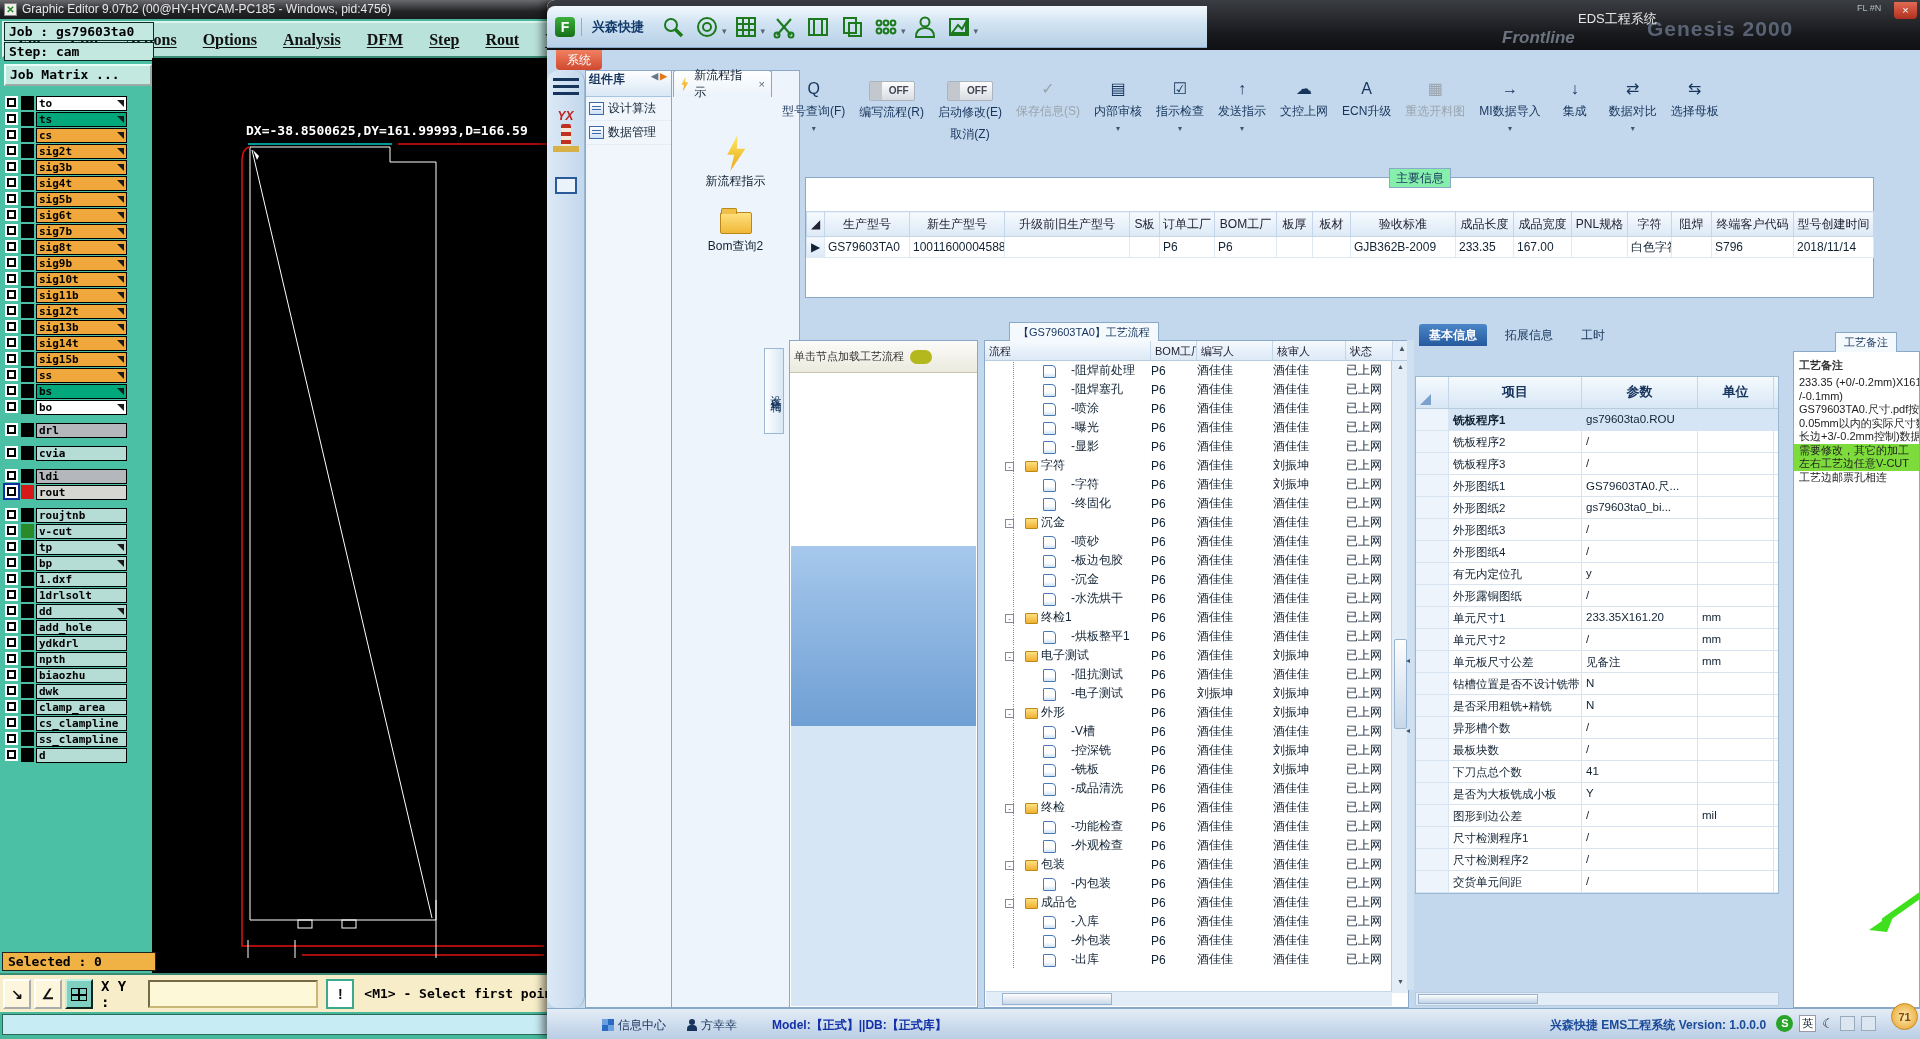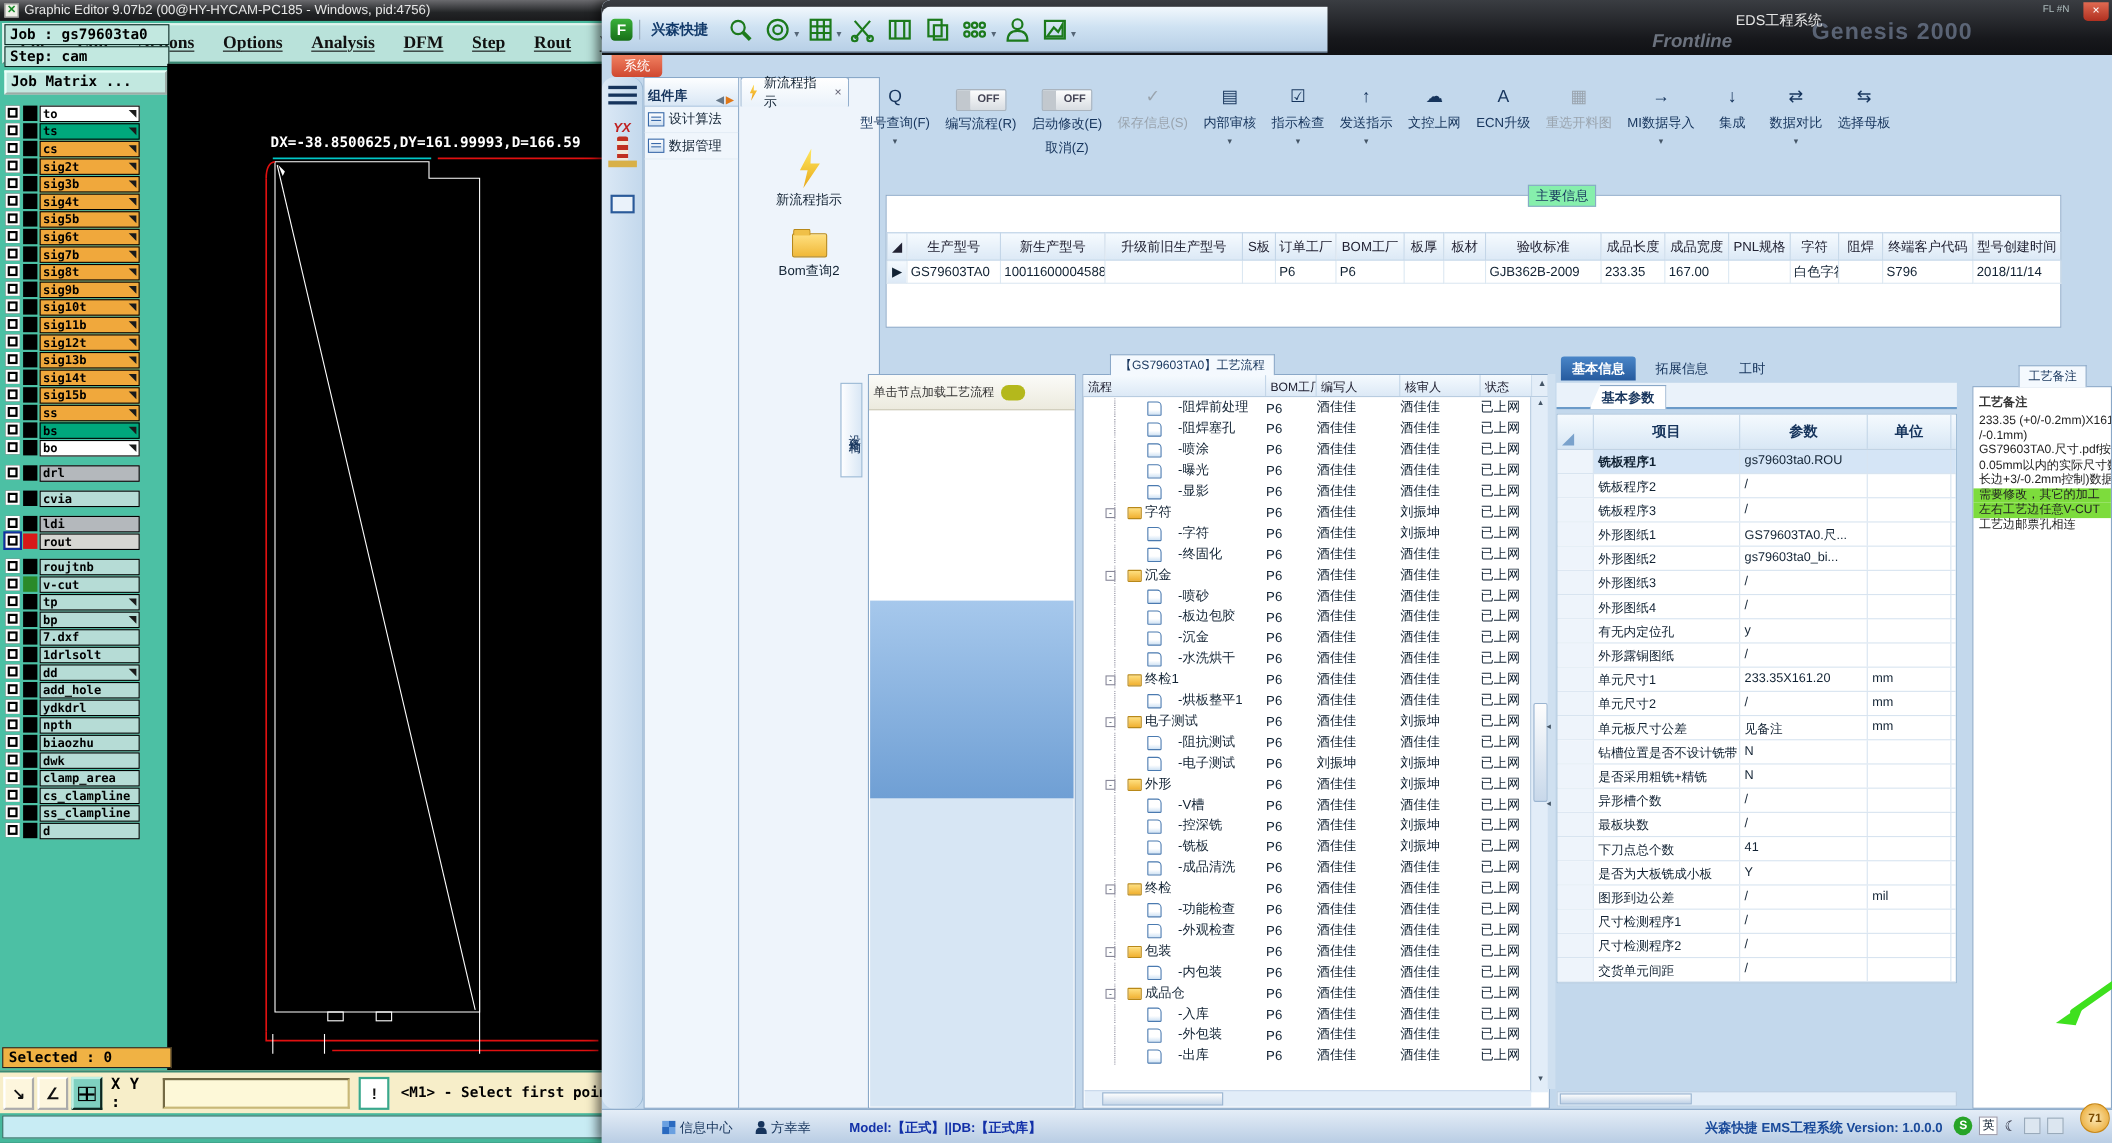--- a/index.html
+++ b/index.html
@@ -65,21 +65,21 @@
   .left-rail { position:absolute; left:0; top:70px; width:38px; height:938px; background:linear-gradient(90deg,#dce9f6,#c3d8ec); border-right:1px solid #9ab8d4;border-radius:12px; }
   .rail-burger { margin:8px auto; width:26px; height:17px; border-top:3px solid #16345c; border-bottom:3px solid #16345c; position:relative; }
   .rail-burger::after { content:""; position:absolute; left:0; top:4px; width:100%; height:3px; background:#16345c; }
   .rail-yx { margin:14px auto 0; width:32px; height:52px; text-align:center; }
   .rail-yx .yx { color:#c02020; font-weight:bold; font-size:12px; font-style:italic; }
   .lighthouse { margin:1px auto 0; width:10px; height:22px; background:repeating-linear-gradient(#c03020 0 4px,#f0e8d8 4px 8px); border-radius:2px 2px 0 0; position:relative; }
   .lighthouse::after { content:""; position:absolute; left:-8px; bottom:-6px; width:26px; height:6px; background:#d8b048; }
   .rail-monitor { margin:16px auto 0; width:22px; height:17px; border:2px solid #2a5a9a; background:#eaf2fa; }
 
   .comp-panel { position:absolute; left:38px; top:70px; width:87px; height:938px; background:#f0f6fc; border:1px solid #89a8c8; }
-  .comp-head { height:26px; background:linear-gradient(#fdfeff,#d9e7f5); border-bottom:1px solid #a9c4de; display:flex; align-items:flex-end; font-size:12px; font-weight:bold; color:#16345c; padding:0 3px; }
+  .comp-head { height:26px; background:linear-gradient(#fdfeff,#d9e7f5); border-bottom:1px solid #a9c4de; display:flex; align-items:flex-start; font-size:12px; font-weight:bold; color:#16345c; padding:0 3px; }
   .comp-head .t { flex:1; }
   .comp-head .nav { font-size:9px; color:#678; margin:0 1px; }
   .comp-head .nav.orange { color:#e07818; }
   .comp-item { height:24px; display:flex; align-items:center; font-size:12px; color:#123; padding-left:3px; border-bottom:1px solid #e4edf6; }
   .form-ico { width:15px; height:13px; border:1px solid #3a6aaa; background:linear-gradient(#fff,#cfe0f2); margin-right:4px; flex:none; position:relative; }
   .form-ico::after { content:""; position:absolute; left:2px; top:3px; width:9px; height:1px; background:#3a6aaa; box-shadow:0 3px 0 #3a6aaa; }
 
   .tools-panel { position:absolute; left:125px; top:70px; width:128px; height:938px; background:#eef4fb; border:1px solid #89a8c8; border-left:none; }
   .bolt { margin:64px auto 2px; width:26px; height:36px; background:linear-gradient(#ffe860,#e8a818); clip-path:polygon(58% 0,18% 55%,45% 55%,30% 100%,88% 38%,55% 38%); }
   .tool-label { text-align:center; font-size:12px; color:#123; }
@@ -378,21 +378,21 @@
 
       <div class="lrow">
         <span class="lcb"></span>
         <span class="lsw"></span>
         <span class="lname lay-cyan has-arrow"><i style="font-style:normal">bp</i><span class="larr"></span></span>
       </div>
 
       <div class="lrow">
         <span class="lcb"></span>
         <span class="lsw"></span>
-        <span class="lname lay-cyan"><i style="font-style:normal">7.dxf</i></span>
+        <span class="lname lay-cyan"><i style="font-style:normal">1.dxf</i></span>
       </div>
 
       <div class="lrow">
         <span class="lcb"></span>
         <span class="lsw"></span>
         <span class="lname lay-cyan"><i style="font-style:normal">1drlsolt</i></span>
       </div>
 
       <div class="lrow">
         <span class="lcb"></span>
@@ -1078,23 +1078,20 @@
     </div>
 
     <div class="splitter"></div>
 
     <div class="parampane">
       <div class="ptabs">
         <span class="ptab active">基本信息</span>
         <span class="ptab">拓展信息</span>
         <span class="ptab">工时</span>
       </div>
-      <div class="psub">
-          <span class="tab">基本参数</span>
-        </div>
       <div class="ptable">
         <div class="phead">
           <div class="pc-sel">
               <span class="corner"></span>
             </div>
           <div class="pc-item">项目</div>
           <div class="pc-val">参数</div>
           <div class="pc-unit">单位</div>
         </div>
         <div>

